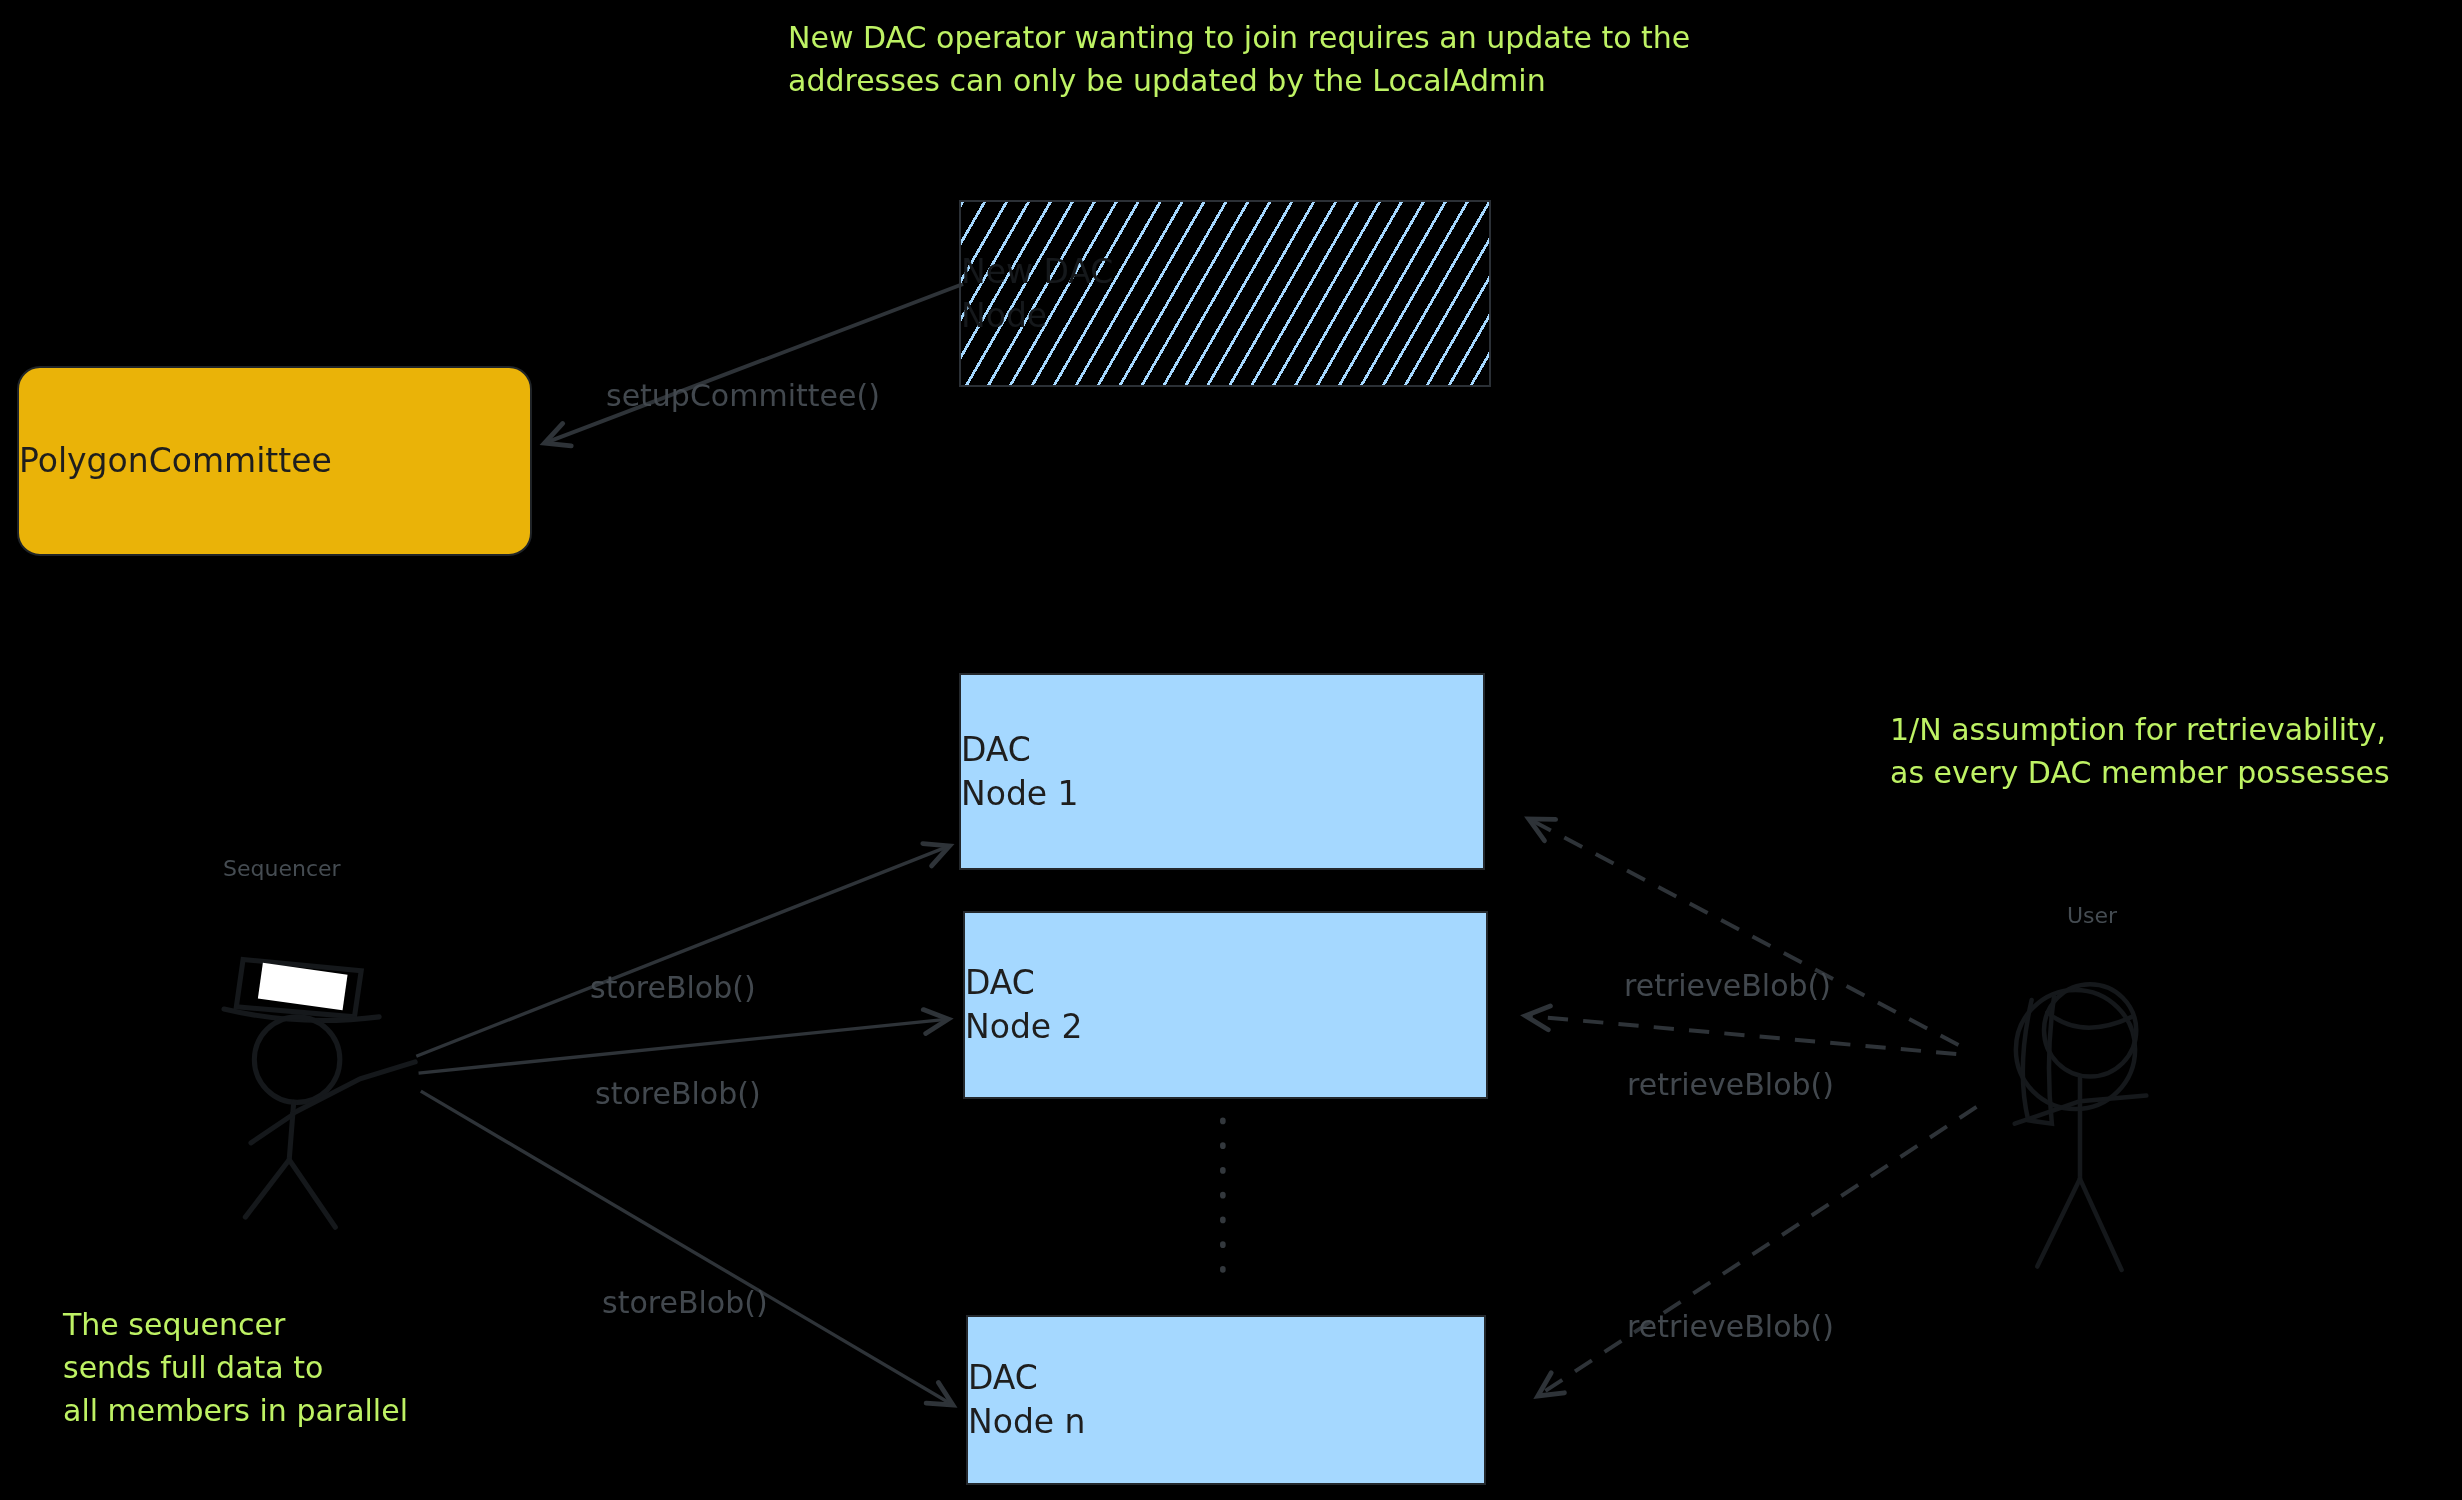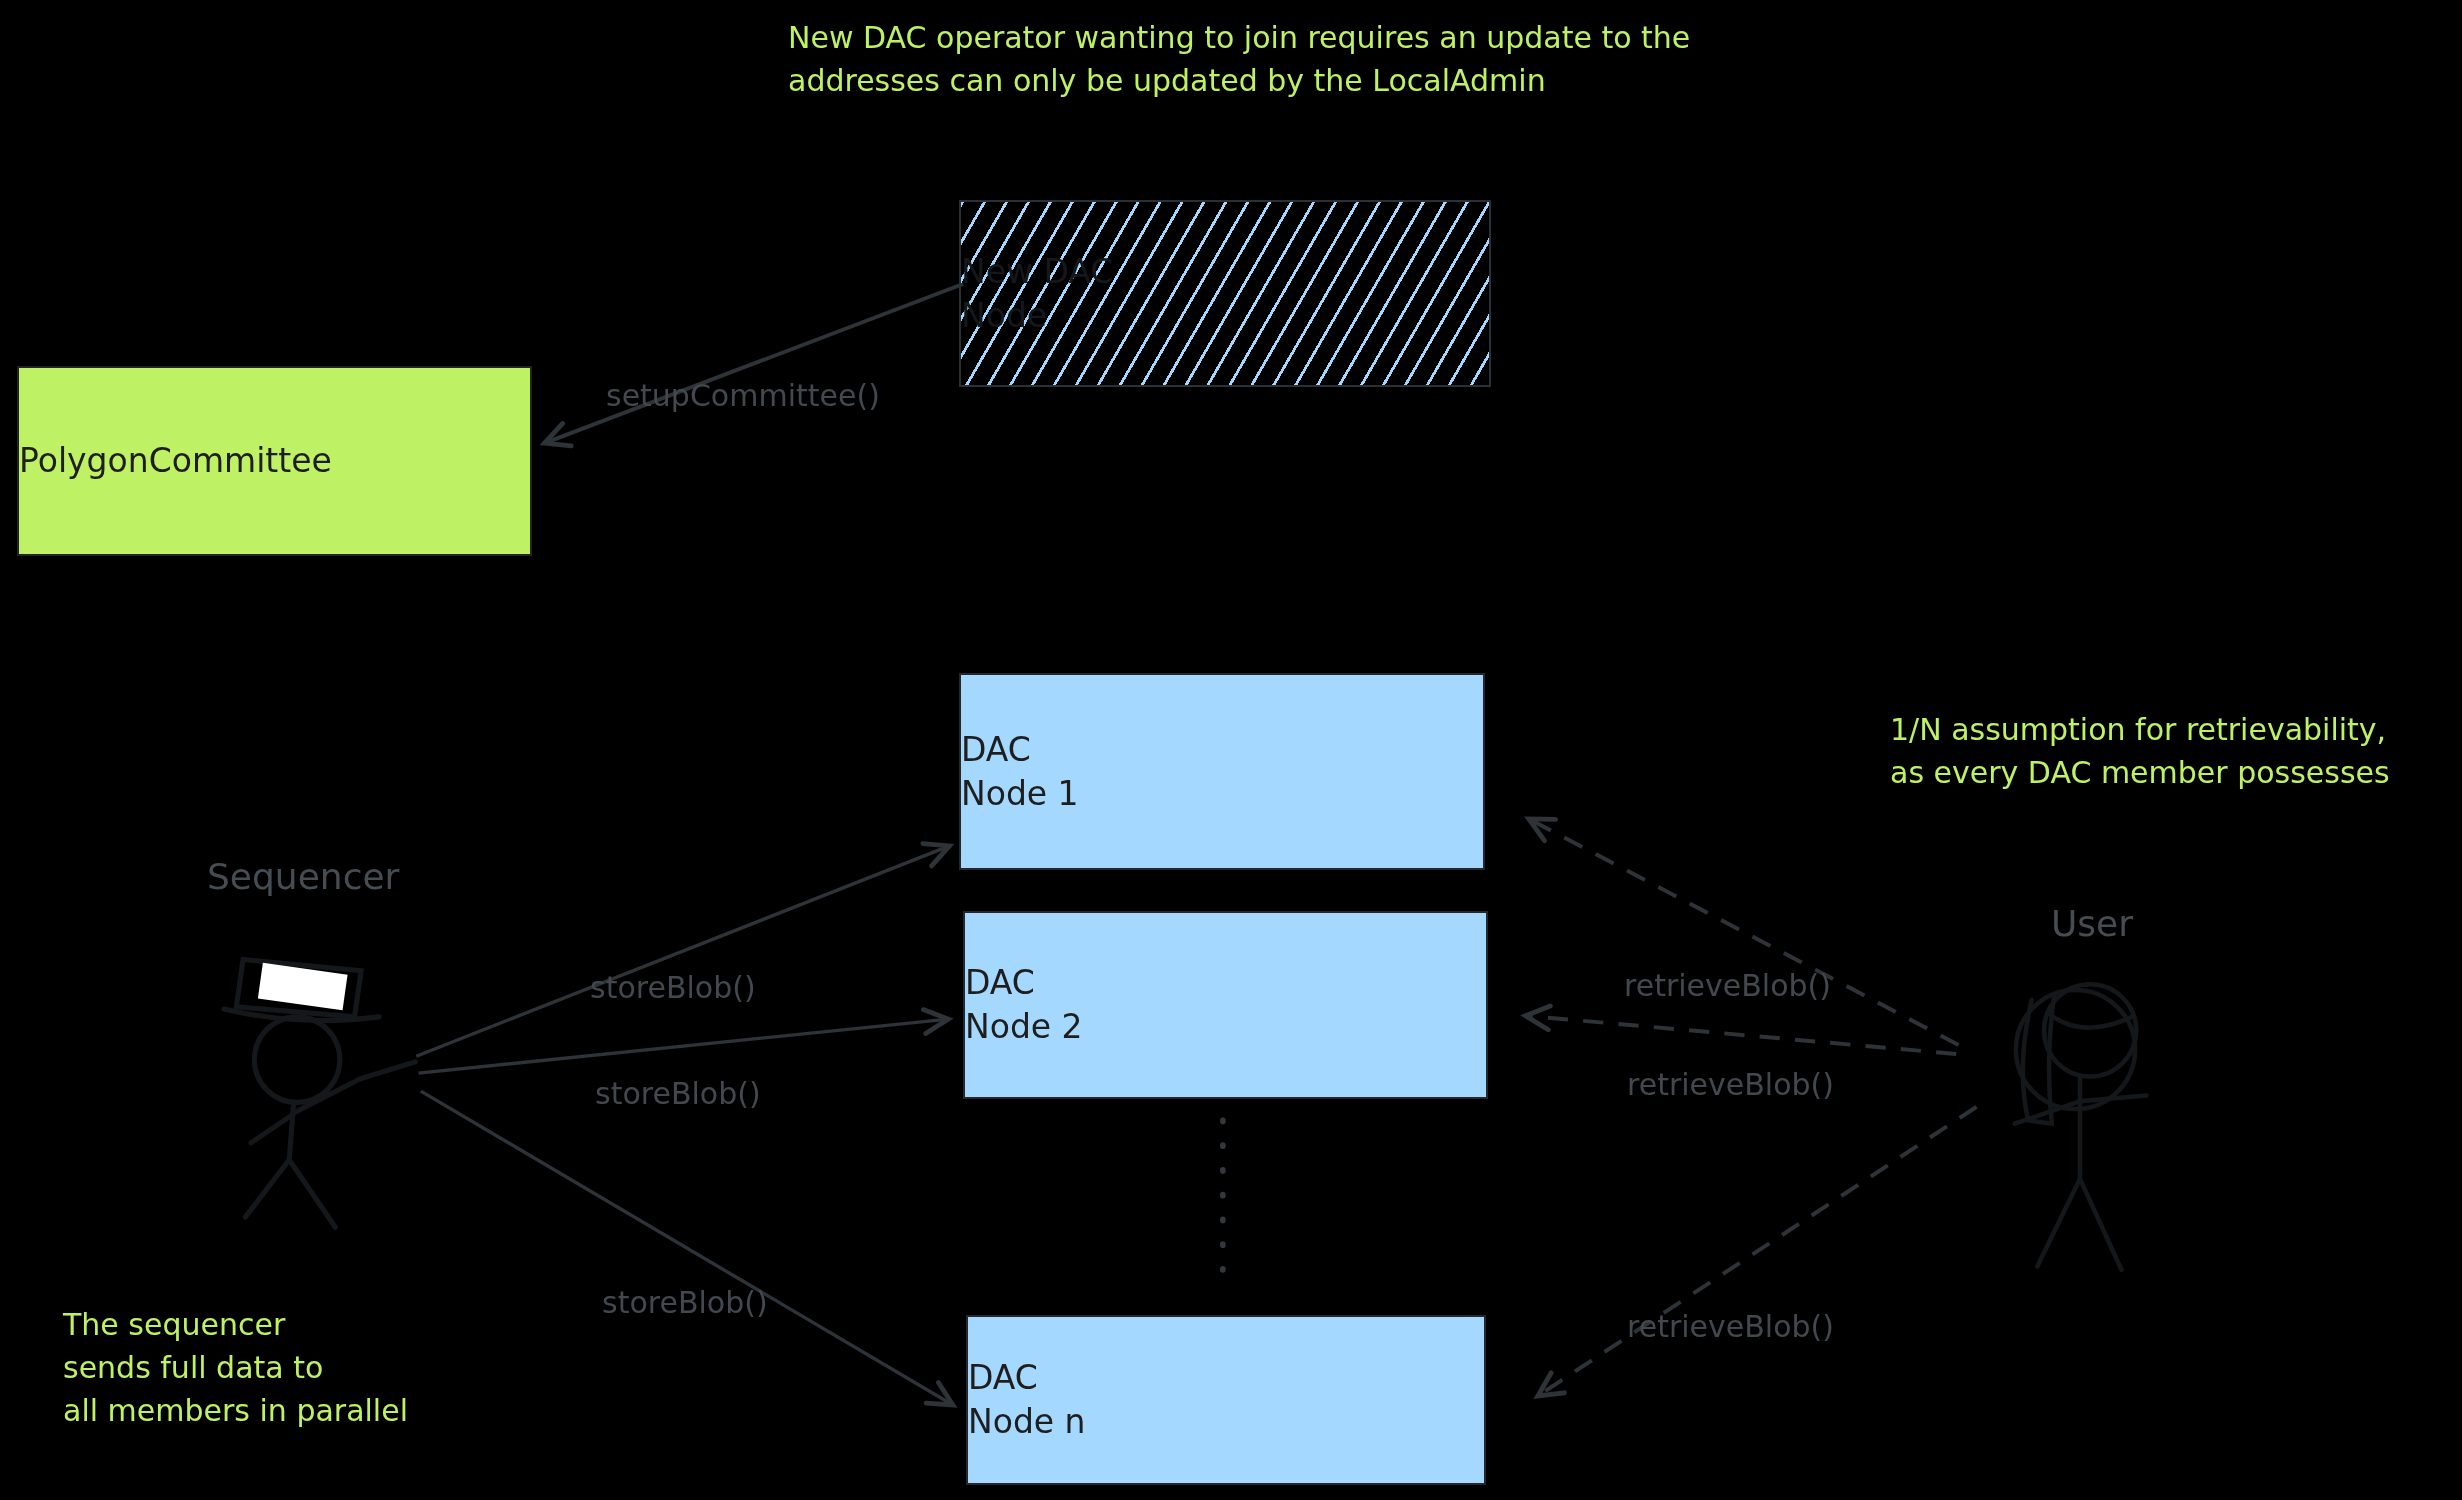--- a/index.html
+++ b/index.html
@@ -1,24 +1,24 @@
 <!DOCTYPE html>
 <html style="font-size:9px"><head>
 <meta charset="utf-8">
 <style>
   html,body{margin:0;padding:0;background:#000;width:2462px;height:1500px;overflow:hidden;
             font-family:"DejaVu Sans",sans-serif;}
   .stage{position:absolute;inset:0;width:2462px;height:1500px;background:#000;}
   .note{position:absolute;color:#bef264;font-size:30px;line-height:43px;white-space:nowrap;}
   .edge-label{position:absolute;color:#42484e;font-size:30px;white-space:nowrap;margin-top:36px;}
-  .actor-label{position:absolute;color:#454c52;font-size:36px;white-space:nowrap;}
+  .actor-label{position:absolute;color:#454c52;font-size:22px;white-space:nowrap;margin-left:16px;}
   .box{position:absolute;display:flex;flex-direction:column;align-items:flex-start;justify-content:center;
        box-sizing:border-box;border:2.8px solid #24282c;}
   .box .bl{font-size:33px;line-height:44px;color:#1e1e1e;text-align:center;}
-  .box-pink{background:#bef264;border-color:#202428;}
+  .box-pink{background:#eab308;border-color:#202428;border-radius:23px;}
   .box-blue{background:#a5d8ff;border-color:#24282c;}
   .box-hatch{background:repeating-linear-gradient(120deg,#a5d8ff 0 2.8px,transparent 2.8px 19px);
              border-color:#2b3036;}
   .box-hatch .bl{color:#15181b;}
   svg.overlay{position:absolute;left:0;top:0;}
 </style>
 </head>
 <body>
 
 <div class="stage">

